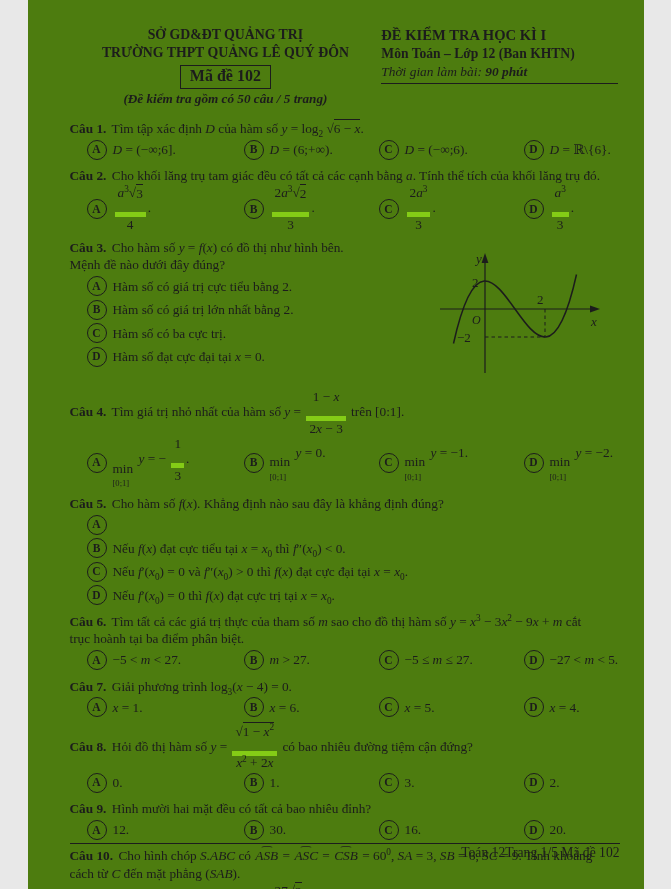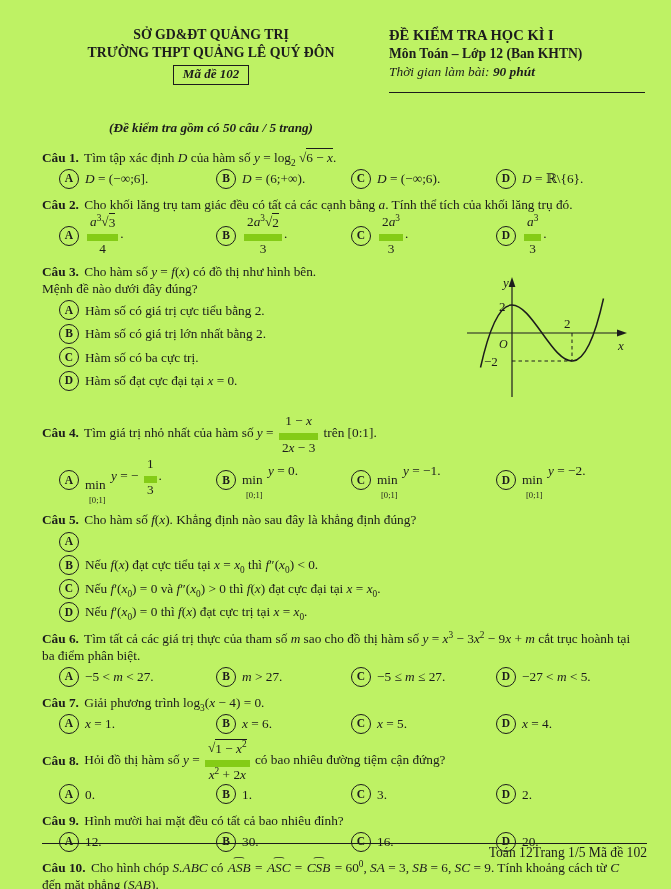--- a/index.html
+++ b/index.html
@@ -1,54 +1,54 @@
 <!DOCTYPE html>
 <html><head>
 <meta charset="utf-8">
 <style>
   html,body{margin:0;padding:0;background:#e8e8e8;}
   .page{
-    width:671px;height:889px;background:#bef264;position:relative;overflow:hidden;
+    width:616px;height:889px;background:#4d7c0f;position:relative;overflow:hidden;
     font-family:"Liberation Serif","DejaVu Serif",serif;color:#1c1c1c;margin:0 auto;
   }
   .content{padding:26px 26px 0 42px;}
   
   .hdr{display:flex;justify-content:space-between;align-items:flex-start;}
   .hdr-left{width:338px;text-align:center;line-height:1.3;}
   .hl1{font-weight:bold;font-size:13.8px;}
   .hl2{font-weight:bold;font-size:13.8px;}
-  .code-box{display:inline-block;border:1.4px solid #1c1c1c;padding:0 9px 1px;font-weight:bold;font-size:13px;margin:3px 0 1px;font-style:italic;}
-  .hnote{font-weight:bold;font-style:italic;font-size:13.2px;margin-top:33px;}
+  .code-box{display:inline-block;border:1.4px solid #1c1c1c;padding:0 9px 1px;font-weight:bold;font-size:16px;margin:3px 0 1px;}
+  .hnote{font-weight:bold;font-style:italic;font-size:13.2px;}
   .hdr-right{width:256px;text-align:left;line-height:1.32;}
   .hr1{font-weight:bold;font-size:14.6px;}
   .hr2,.hr3{font-weight:bold;font-size:13.6px;}
-  .hr4{font-style:italic;font-size:13.4px;padding-bottom:11px;border-bottom:1.4px solid #1c1c1c;}
+  .hr4{font-style:italic;font-size:13.4px;padding-bottom:2px;border-bottom:1.4px solid #1c1c1c;}
   
   .questions{margin-top:13px;font-size:13.3px;line-height:1.3;}
   .question{margin-bottom:7px;}
   .q-text{margin:0 13px 2px 0;}
   .q-num{font-weight:bold;margin-right:2px;}
   .opts-row{display:grid;grid-template-columns:157px 135px 145px auto;padding-left:17px;row-gap:2px;align-items:center;}
   .opts-list{padding-left:17px;}
   .opts-list .opt{margin:2.5px 0;}
   .opt{display:flex;align-items:center;min-height:21px;}
   .cl{width:18px;height:18px;border:1.5px solid #1c1c1c;border-radius:50%;display:inline-flex;
       align-items:center;justify-content:center;font-weight:bold;font-size:11.5px;flex:none;margin-right:6px;}
   .opt-txt{white-space:nowrap;}
   .with-fig{display:flex;}
   .q-left{flex:1;}
   .q-fig{width:188px;padding-top:8px;}
   
   sup{font-size:9.3px;line-height:0;}
   sub{font-size:9.3px;line-height:0;}
   .fr{display:inline-block;vertical-align:middle;text-align:center;line-height:1.05;margin:0 2px;}
-  .fr .nu{display:block;padding:0 3px 5px;border-bottom:7px solid #84cc16;}
+  .fr .nu{display:block;padding:0 3px 12px;border-bottom:5px solid #84cc16;}
   .fr .de{display:block;padding:0.5px 3px 0;}
   .ov{border-top:1px solid #1c1c1c;padding-top:0.5px;}
-  .us{display:inline-flex;flex-direction:column;align-items:flex-end;vertical-align:-0.72em;line-height:1;margin-right:2px;}
+  .us{display:inline-flex;flex-direction:column;align-items:flex-start;vertical-align:-0.72em;line-height:1;margin-right:2px;}
   .us .us-b{font-size:8.6px;margin-top:4px;}
   .hat{position:relative;display:inline-block;padding:0 1px;}
   .hat::before{content:"\2322";position:absolute;left:50%;top:-0.62em;transform:translateX(-50%) scaleX(2.1);font-size:0.7em;line-height:1;font-style:normal;}
   
   .footer{position:absolute;left:42px;right:24px;top:843px;border-top:1.5px solid #1c1c1c;
           padding-top:1px;display:flex;justify-content:flex-end;font-size:13.6px;}
   svg text{font-family:"Liberation Serif","DejaVu Serif",serif;fill:#1c1c1c;}
 </style>
 </head>
 <body>

